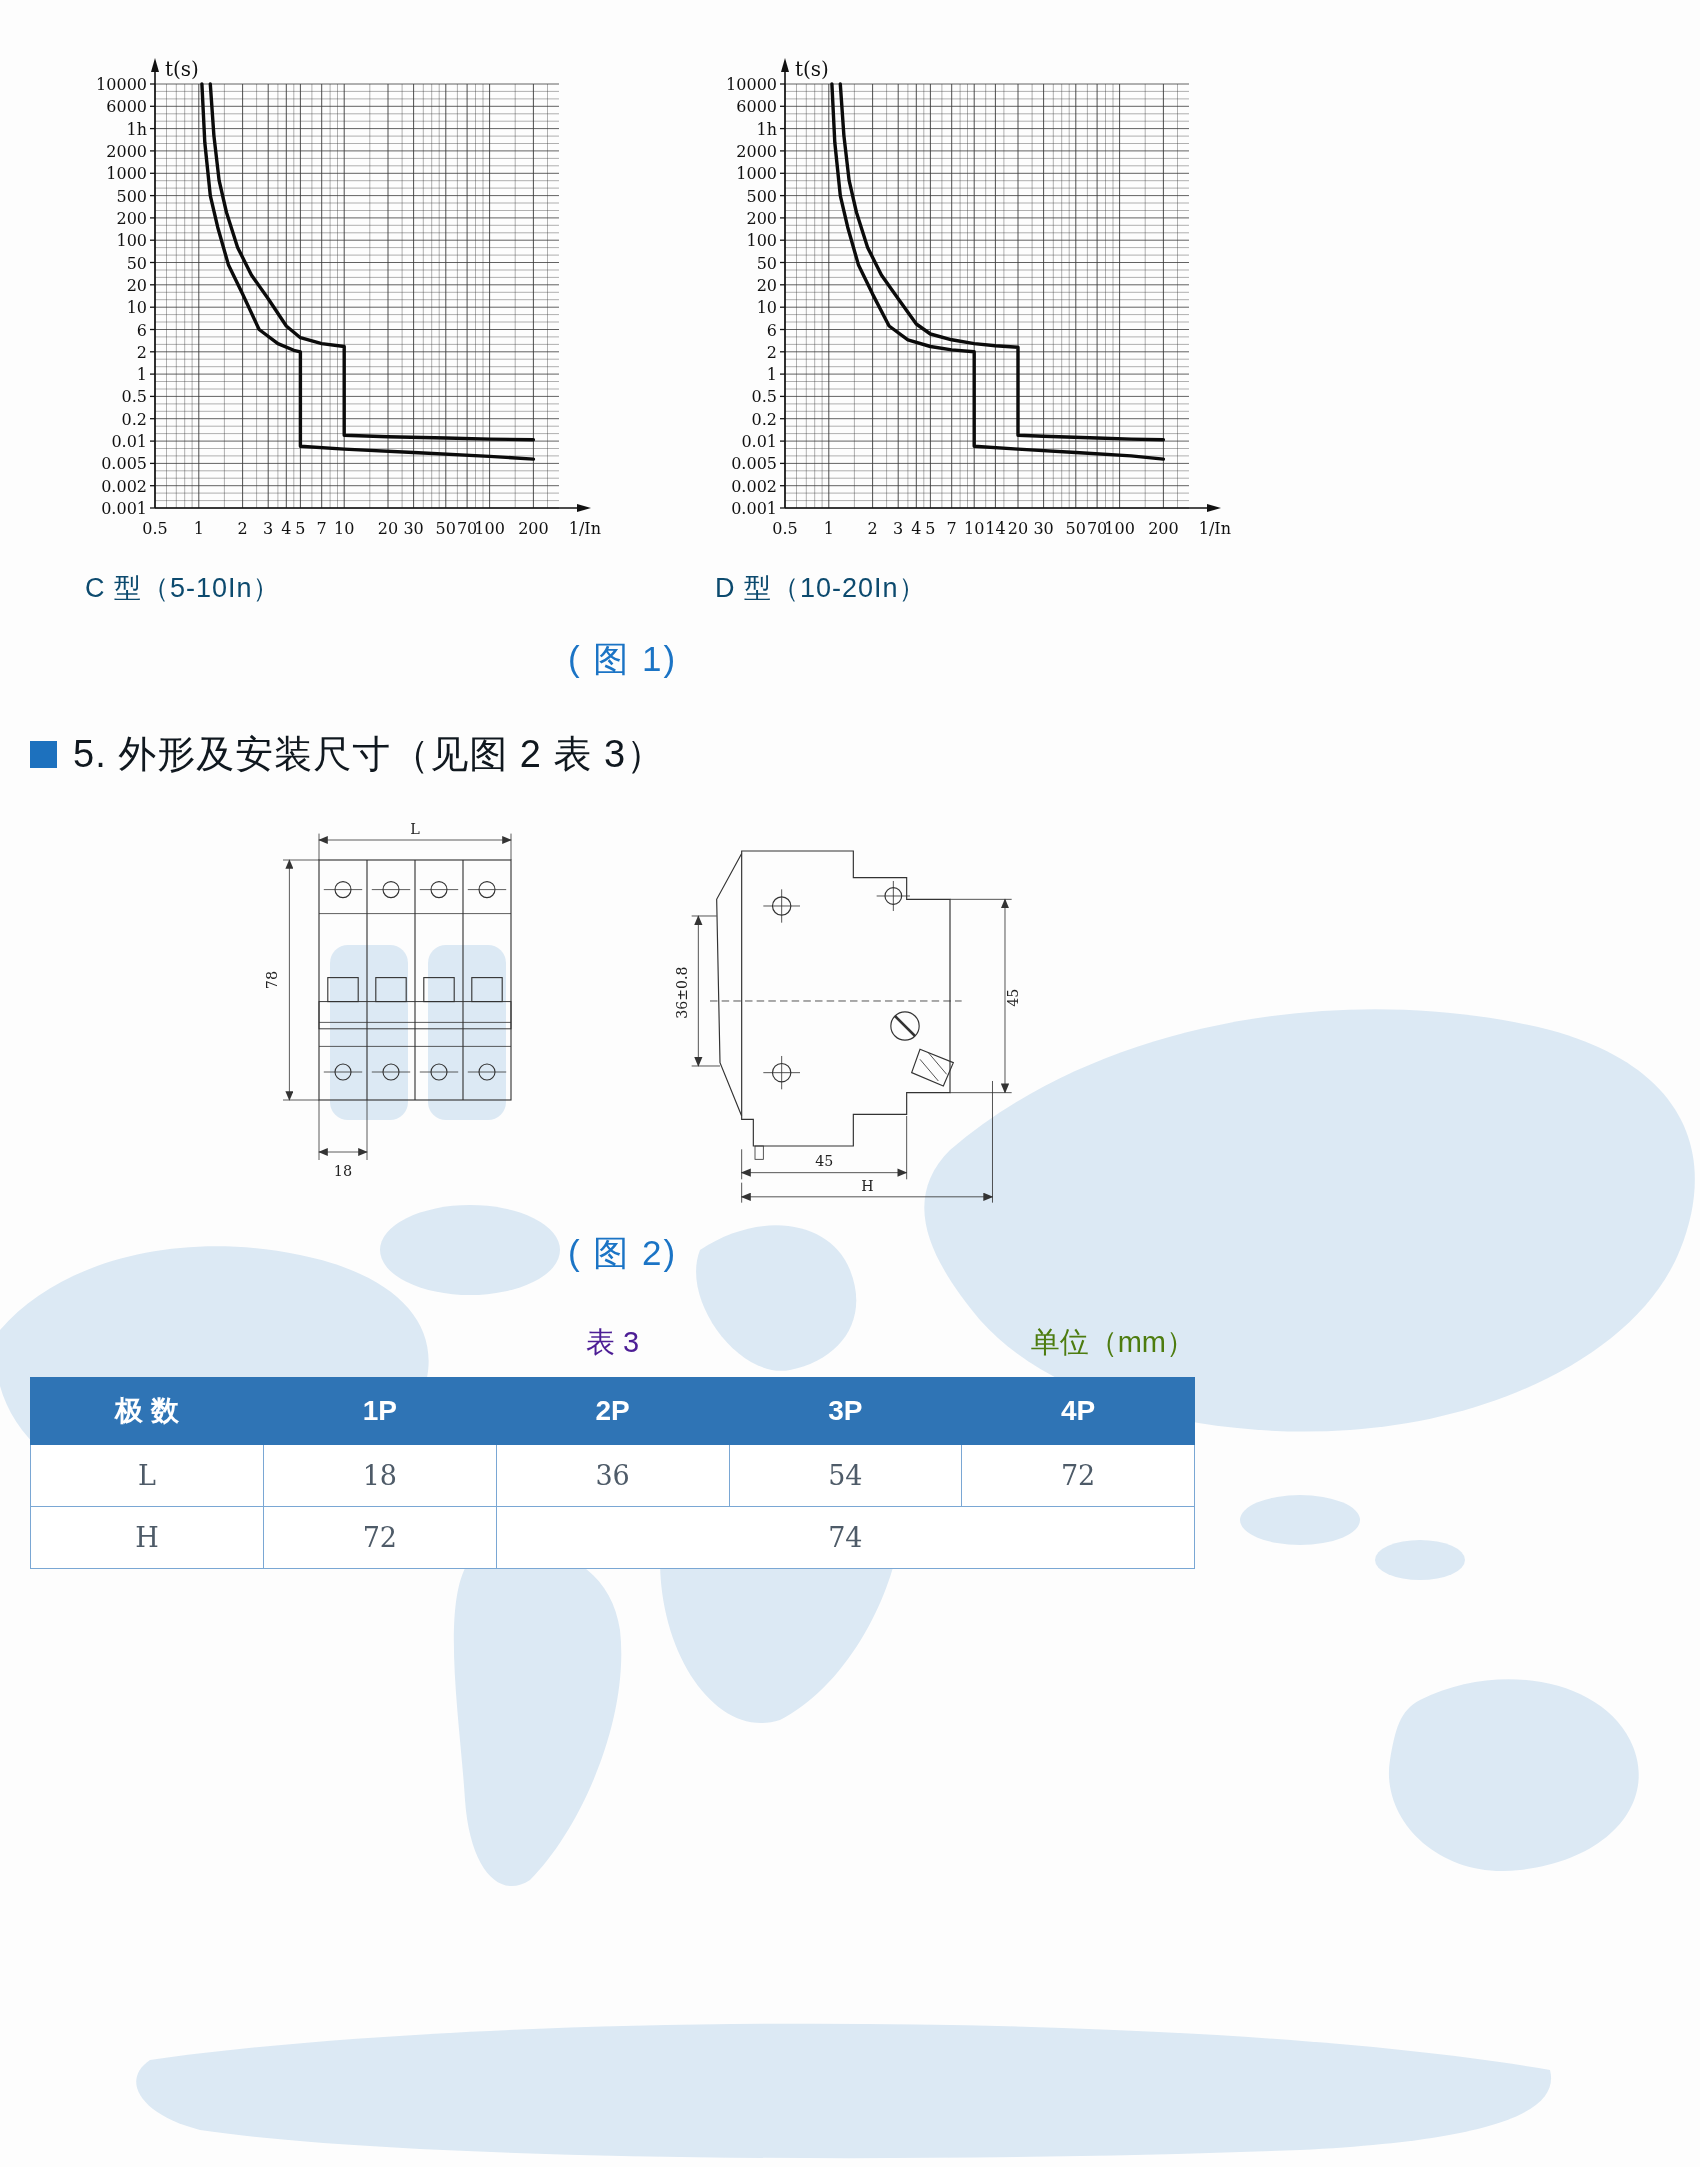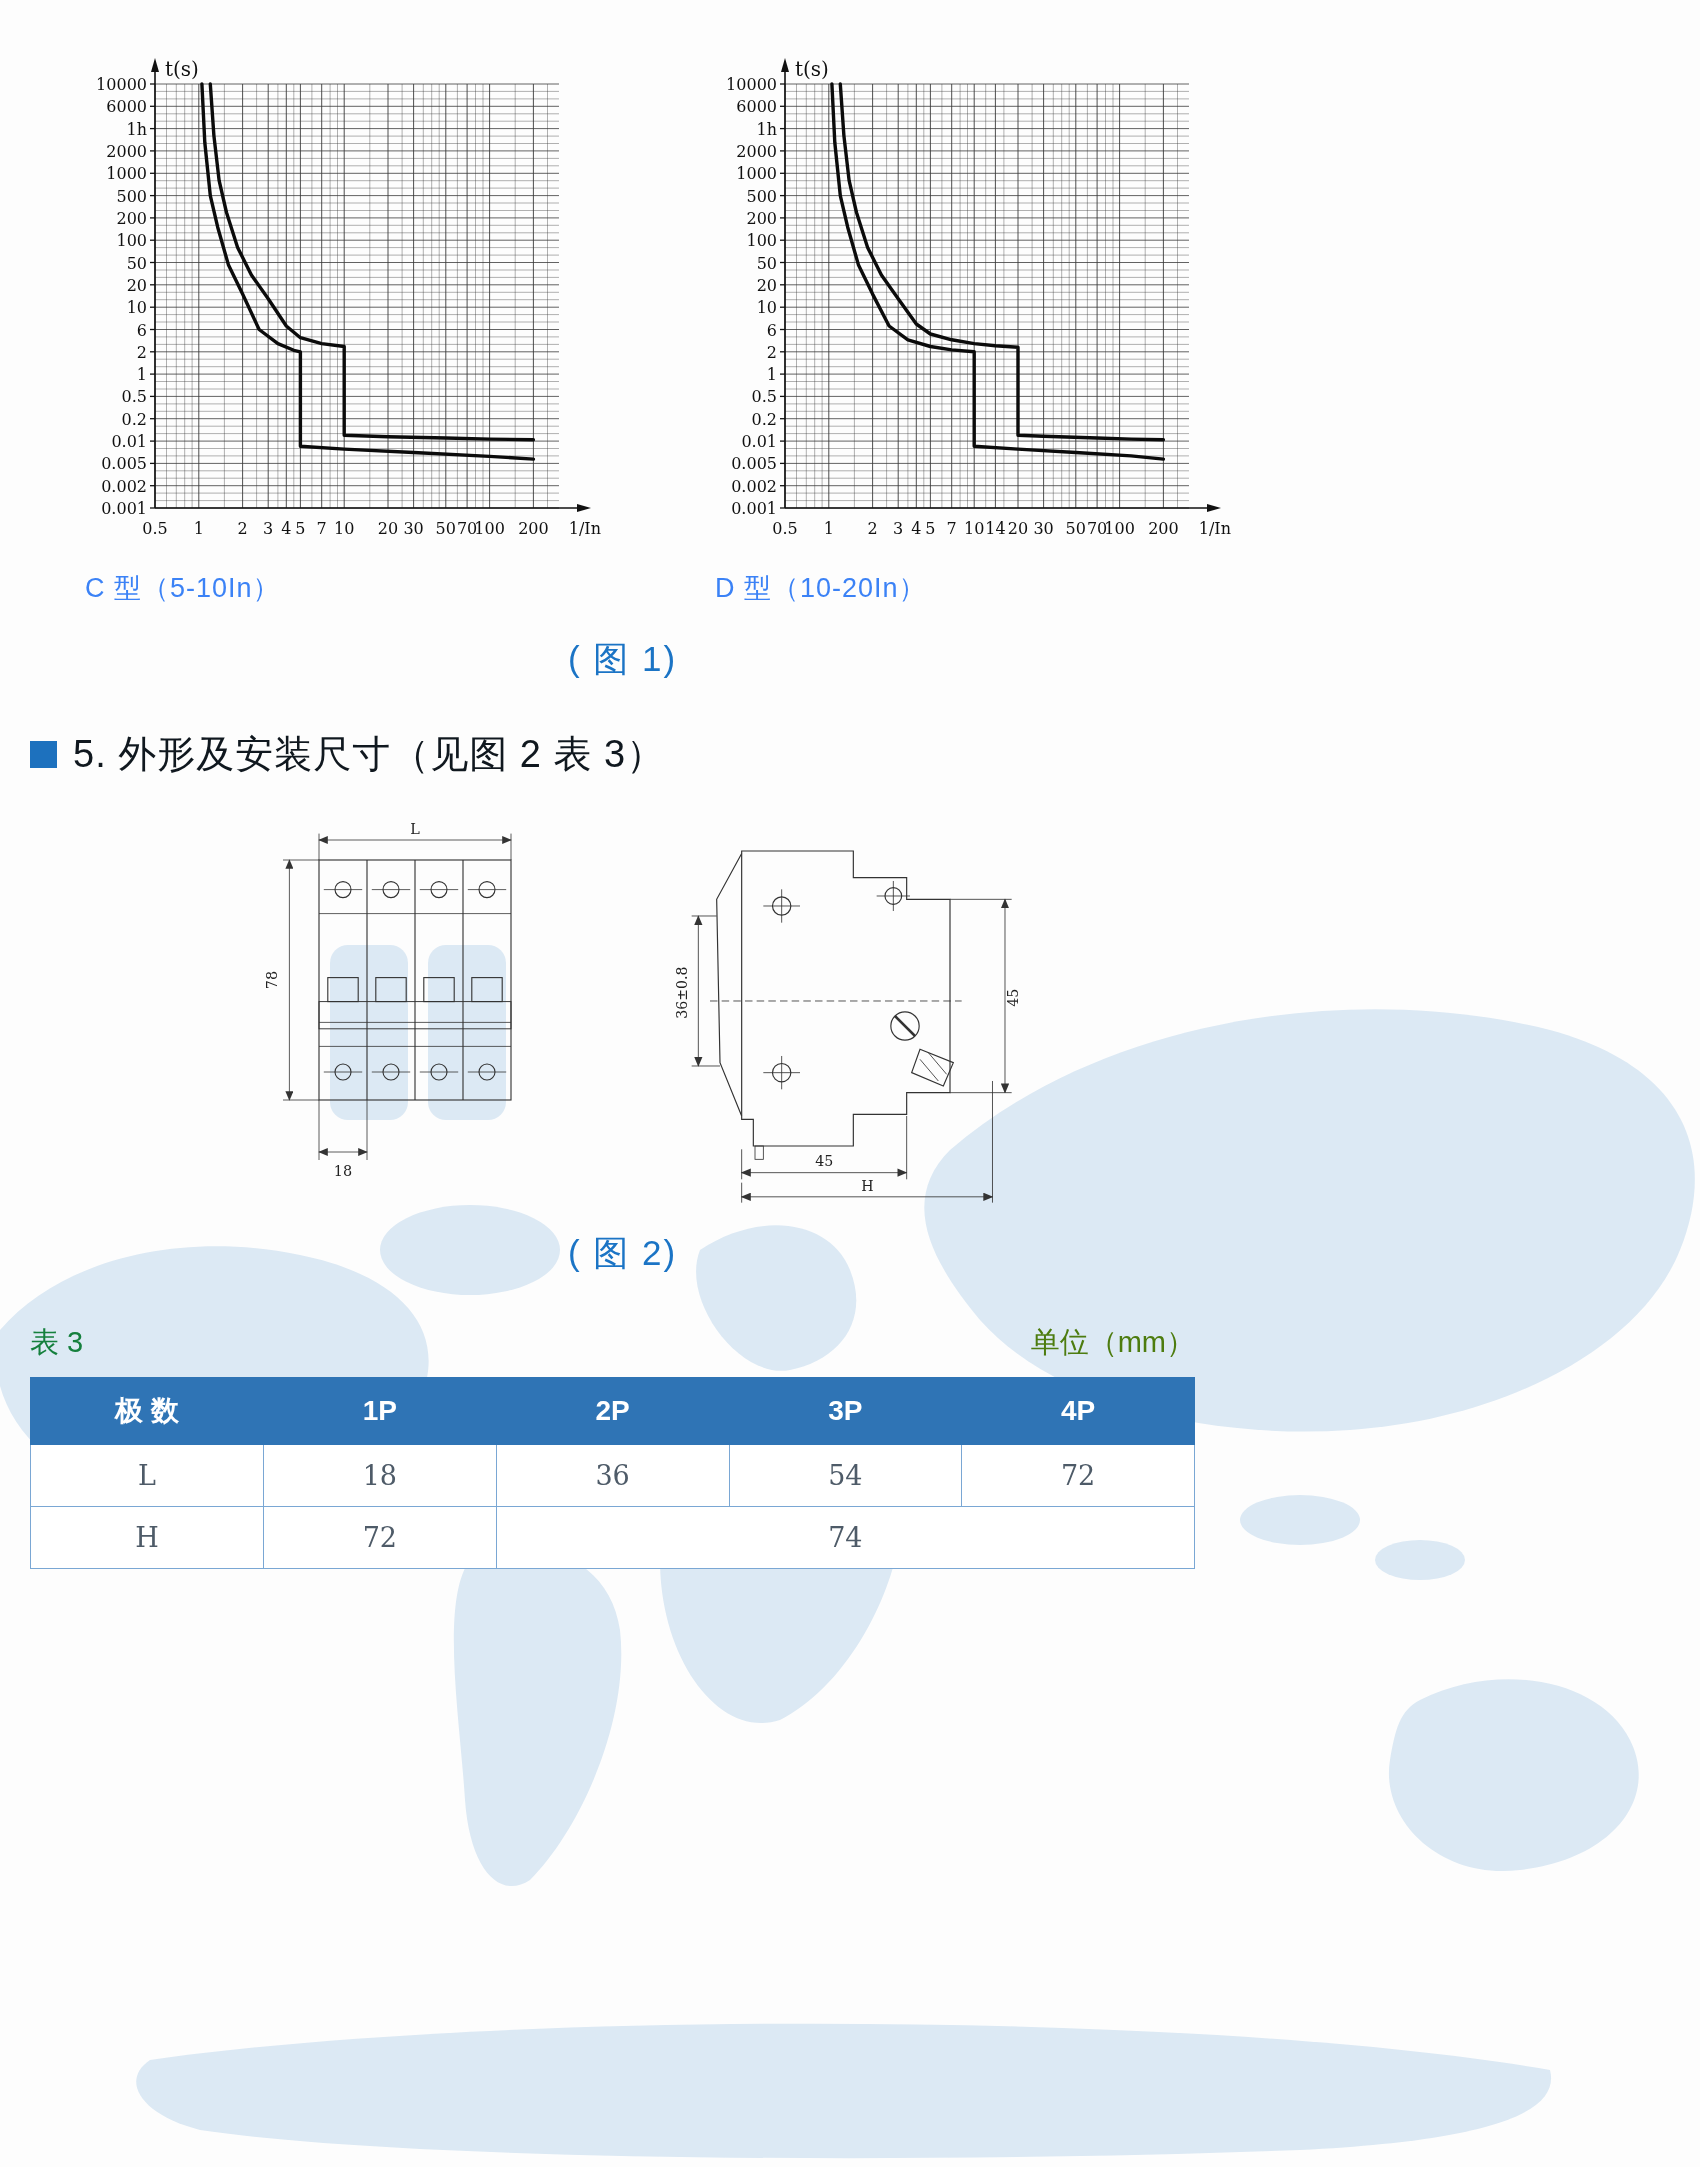--- a/index.html
+++ b/index.html
@@ -5,39 +5,39 @@
   html,body{margin:0;padding:0;background:#ffffff;}
   .page{position:relative;width:1700px;height:2167px;background:#fdfdfd;overflow:hidden;
         font-family:"Liberation Sans",sans-serif;color:#222;}
   .map{position:absolute;top:0;left:0;z-index:0;pointer-events:none;}
   .content{position:relative;z-index:1;}
 
   
   .charts{display:flex;gap:110px;padding:52px 0 0 85px;}
   .chart-fig{margin:0;text-align:left;}
   .chart-canvas{display:block;}
-  .chart-title{margin-top:14px;font-size:27px;color:#3b82f6;letter-spacing:1px;}
+  .chart-title{margin-top:14px;font-size:27px;color:#0c4a6e;letter-spacing:1px;}
 
   .fig-caption{width:1245px;text-align:center;margin-top:30px;
                color:#1b74c5;font-size:35px;letter-spacing:2px;}
 
   
   .section-heading{display:flex;align-items:center;gap:16px;margin:46px 0 0 30px;}
   .bullet{width:27px;height:27px;background:#1d71be;flex:0 0 auto;}
   .section-heading .txt{font-size:38px;font-weight:normal;color:#10181f;letter-spacing:1px;}
 
   
   .figure2{display:flex;align-items:flex-start;gap:120px;margin:36px 0 0 215px;}
   .front-svg{width:320px;height:auto;}
   .side-svg{width:400px;height:auto;}
   svg text{font-family:"DejaVu Serif",serif;}
 
   
   .table-meta{position:relative;width:1165px;margin:46px 0 0 30px;height:40px;}
-  .table-label{position:absolute;left:0;right:0;text-align:left;font-size:29px;color:#15803d;}
+  .table-label{position:absolute;left:0;right:0;text-align:center;font-size:29px;color:#4c1d95;}
   .unit-label{position:absolute;right:0;top:0;font-size:29px;color:#4d7c0f;}
 
   table.t3{width:1165px;margin:14px 0 12px 30px;border-collapse:collapse;background:#14b8a6;}
   table.t3 th{background:#2f74b5;color:#fff;font-size:28px;font-weight:bold;
               padding:14px 0;border:1px solid #2f74b5;}
   table.t3 td{font-family:"DejaVu Serif",serif;font-size:27px;color:#4e5b68;
               text-align:center;padding:15px 0;border:1px solid #7aa7d4;background:#fff;}
   table.t3 th:first-child{width:232px;}
   table.t3{border:1px solid #2f74b5;}
 </style>

